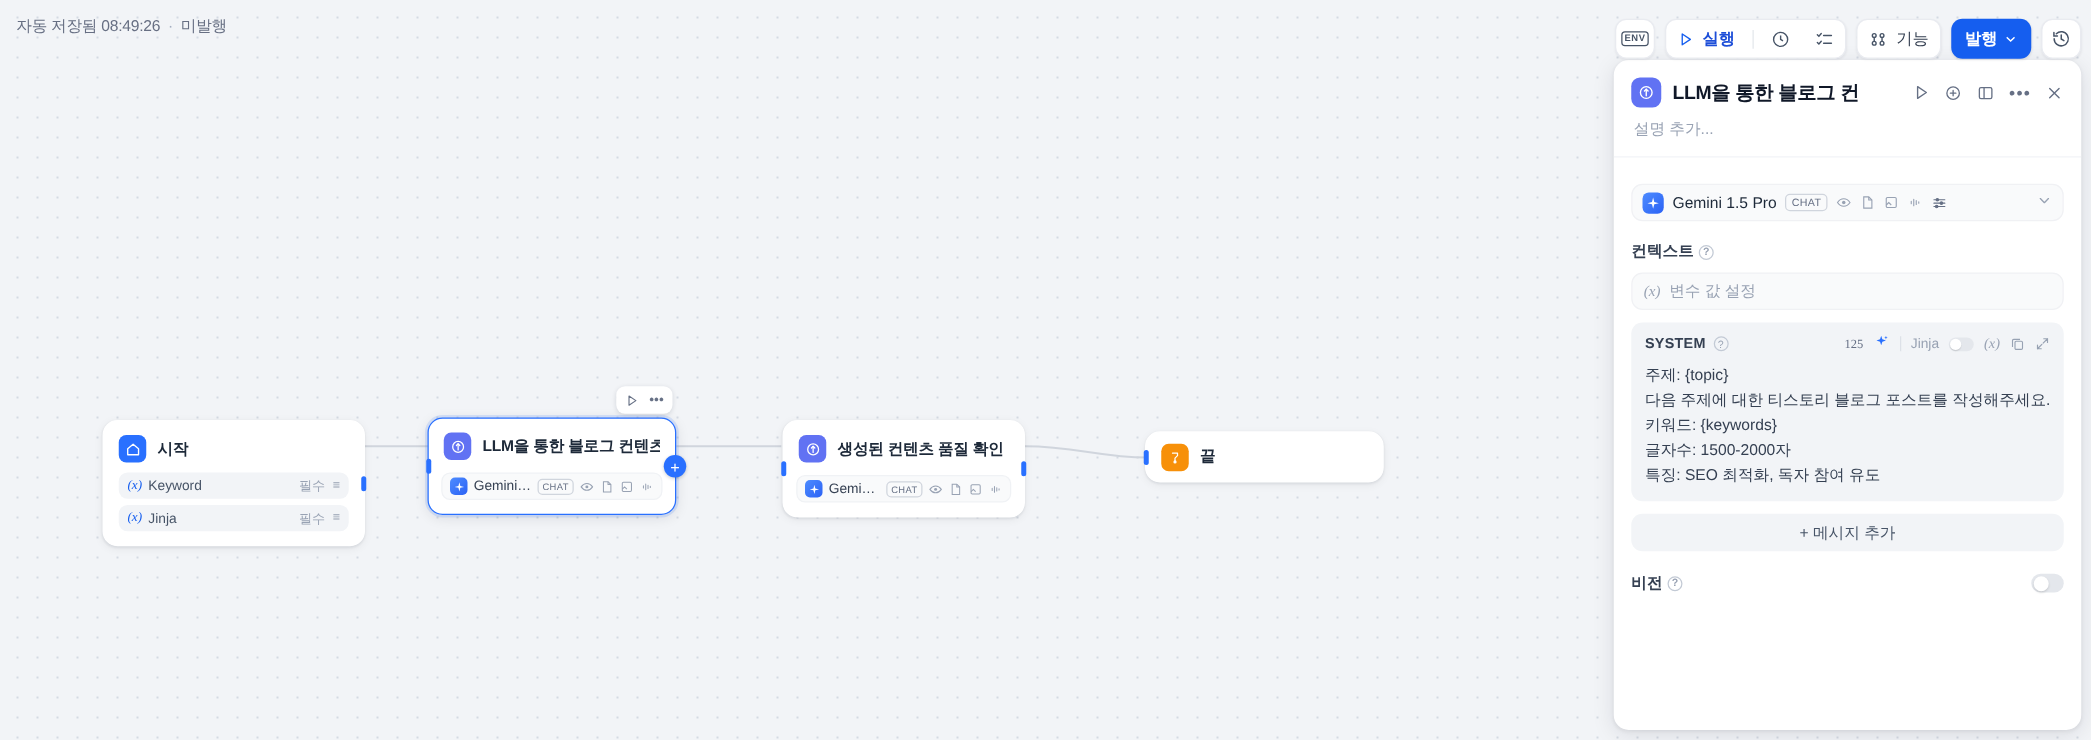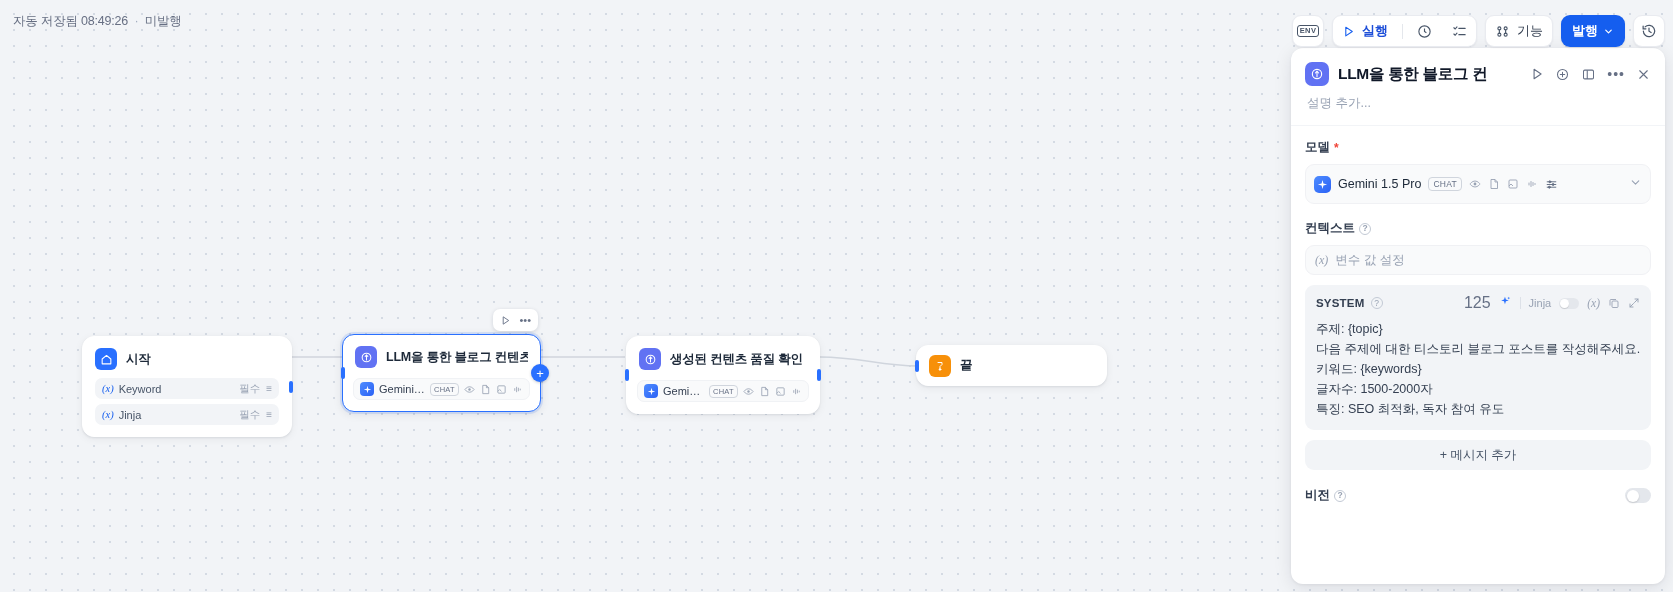--- a/index.html
+++ b/index.html
@@ -130,39 +130,39 @@
   .p-body { flex: 1 1 auto; overflow: hidden; padding: 13px 14px 0 14px; position: relative; }
   .lbl { font-size: 12.5px; font-weight: 700; color: #354052; display: flex; align-items: center; gap: 4px; }
   .req-star { color: #f04438; font-size: 12px; }
   .qmark {
     width: 12px; height: 12px; border-radius: 50%; border: 1px solid #c3cad5;
     color: #98a2b3; font-size: 8.5px; display: inline-flex; align-items: center;
     justify-content: center; line-height: 1;
   }
   .model-box {
     margin-top: 8px; background: #f9fafb; border: 0.5px solid #f0f1f4;
-    border-radius: 9px; height: 40px; display: flex; align-items: center;
+    border-radius: 9px; height: 30px; display: flex; align-items: center;
     padding: 0 8px; gap: 7px; font-size: 12.5px; color: #1d2939; cursor: pointer;
   }
   .gem-lg { width: 17px; height: 17px; border-radius: 5px; background: linear-gradient(135deg,#4e8cff,#2b62f5); display:flex;align-items:center;justify-content:center;flex:0 0 auto;}
   .chev { margin-left: auto; color: #98a2b3; }
   .ctx-box {
     margin-top: 8px; background: #f9fafb; border: 0.5px solid #f0f1f4;
     border-radius: 9px; height: 30px; display: flex; align-items: center;
     padding: 0 9px; gap: 7px; font-size: 12.5px; color: #98a2b3; cursor: text;
   }
   .vx-i { color: #98a2b3; font-style: italic; font-family: "Liberation Serif", serif; font-size: 12px; }
   .sys-box {
     margin-top: 10px; background: #f2f4f7; border-radius: 9px;
     padding: 9px 11px 11px 11px;
   }
   .sys-top { display: flex; align-items: center; gap: 6px; justify-content: center; }
   .sys-tag { font-size: 11.5px; font-weight: 700; color: #354052; letter-spacing: .2px; }
   .sys-right { margin-left: auto; display: flex; align-items: center; gap: 8px; color: #98a2b3; font-size: 11.5px; }
-  .count { color: #667085; font-size: 16px; }
+  .count { color: #667085; font-size: 10px; font-family: Liberation Serif, serif; }
   .spark { color: #2970ff; font-size: 13px; }
   .jinja { font-size: 11px; color: #98a2b3; }
   .toggle { width: 20px; height: 11px; border-radius: 7px; background: #e4e7ec; position: relative; cursor: pointer; }
   .toggle::after { content:""; position:absolute; width:9px;height:9px;border-radius:50%;background:#fff;top:1px;left:1px; box-shadow:0 1px 1px rgba(0,0,0,.12);}
   .sys-lines { margin-top: 7px; font-size: 12.5px; color: #354052; line-height: 20px; }
   .sys-lines div { white-space: nowrap; overflow: hidden; }
   .addmsg {
     margin-top: 10px; background: #f2f4f7; border-radius: 9px; height: 30px;
     display: flex; align-items: center; justify-content: center; gap: 5px;
     font-size: 12.5px; color: #475467; cursor: pointer;
@@ -431,24 +431,20 @@
               </svg>
           </span>
         </span>
       </div>
       <div class="p-desc">설명 추가...</div>
     </div>
     <div class="p-sep"></div>
 
     <div class="p-body">
 
-      <div class="lbl">
-        <span>모델</span>
-        <span class="req-star">*</span>
-      </div>
 
       <div class="model-box">
         <span class="gem-lg">
           <svg width="11" height="11" viewBox="0 0 24 24" fill="#fff">
               <path d="M12 2 L14 10 L22 12 L14 14 L12 22 L10 14 L2 12 L10 10 Z"></path>
             </svg>
         </span>
         <span>Gemini 1.5 Pro</span>
         <span class="chat-badge" style="font-size:8.5px;padding:1.5px 4px">CHAT</span>
         <span class="cap">

